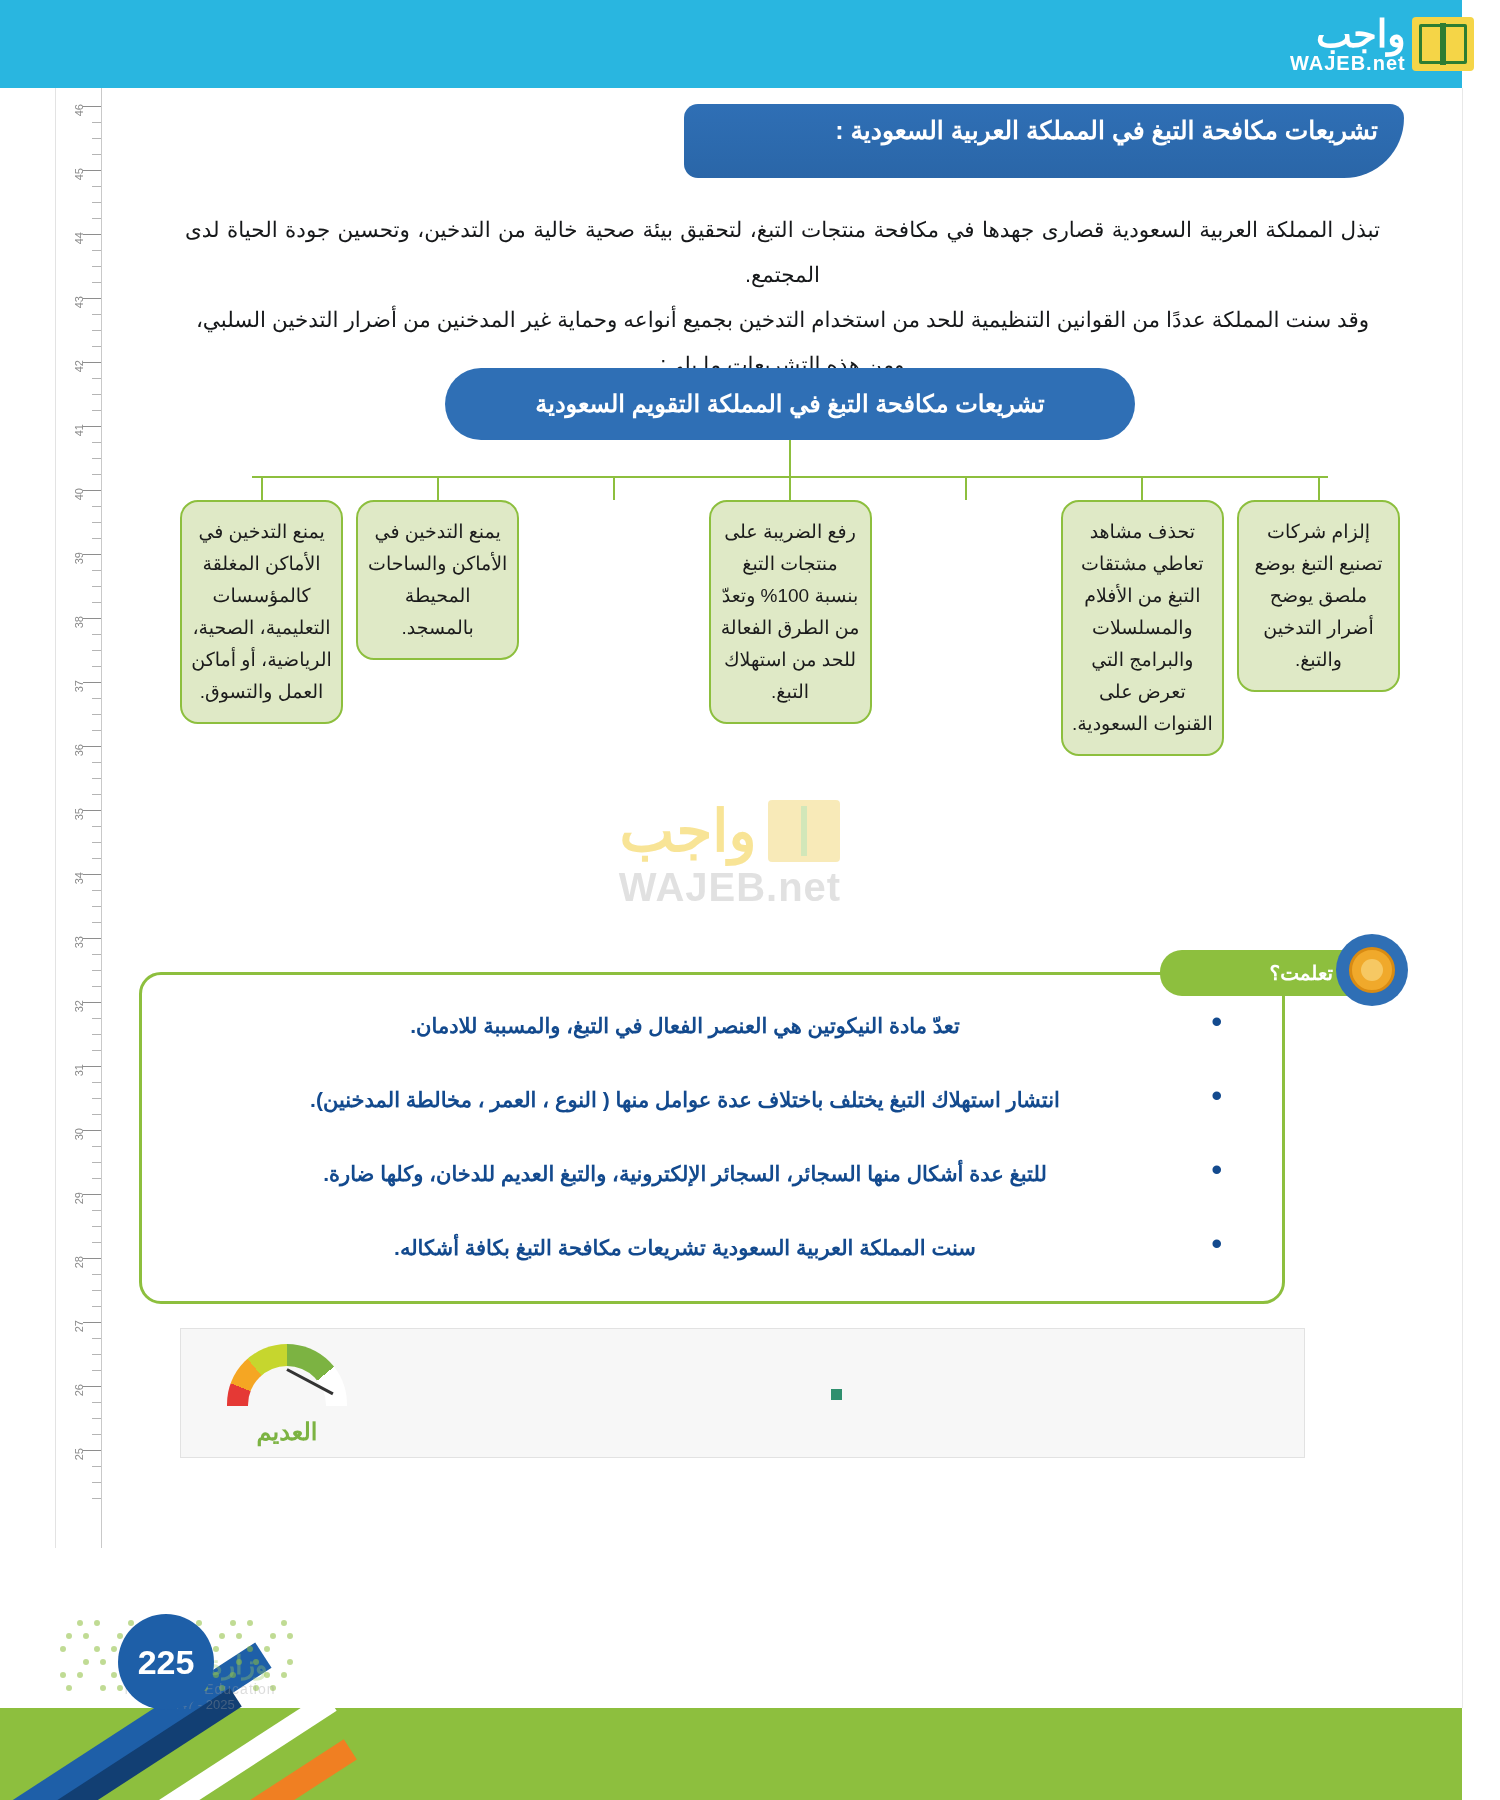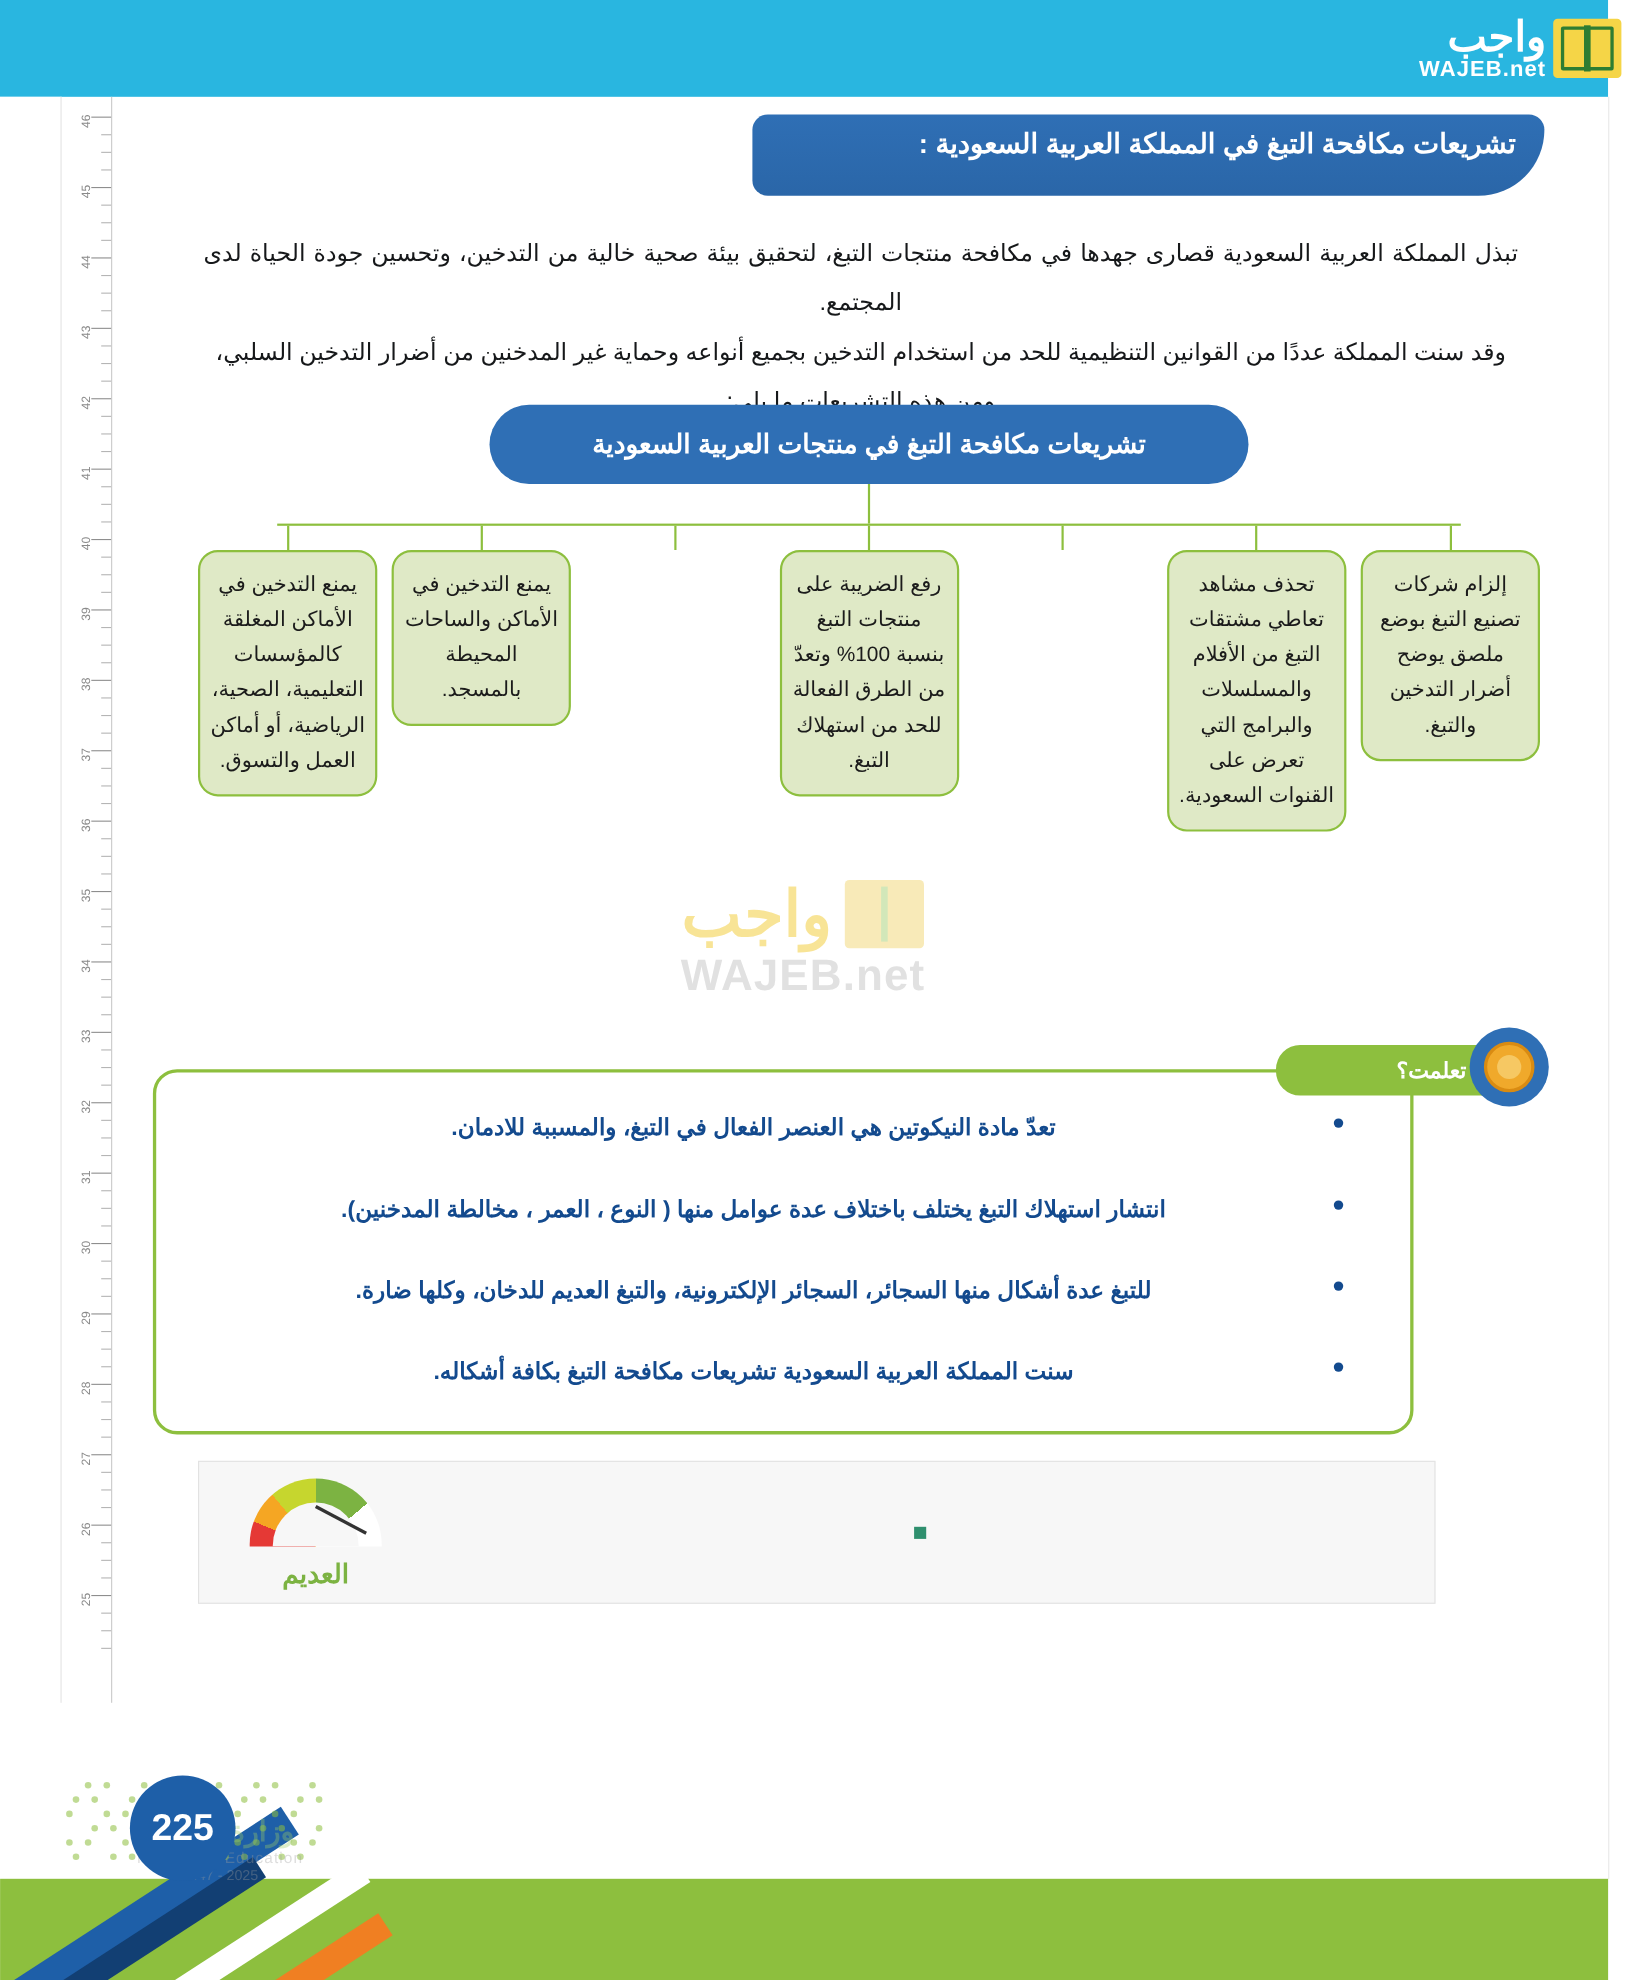--- a/index.html
+++ b/index.html
@@ -624,21 +624,21 @@
 
   <div class="section-title-bar">تشريعات مكافحة التبغ في المملكة العربية السعودية :</div>
 
   <div class="intro-para">
     <p class="l1">تبذل المملكة العربية السعودية قصارى جهدها في مكافحة منتجات التبغ، لتحقيق بيئة صحية خالية من التدخين، وتحسين جودة الحياة لدى المجتمع.</p>
     <p class="l1">وقد سنت المملكة عددًا من القوانين التنظيمية للحد من استخدام التدخين بجميع أنواعه وحماية غير المدخنين من أضرار التدخين السلبي،</p>
     <p>ومن هذه التشريعات ما يلي:</p>
   </div>
 
   <div class="diagram">
-    <div class="diagram-head">تشريعات مكافحة التبغ في منتجات العربية السعودية</div>
+    <div class="diagram-head">تشريعات مكافحة التبغ في المملكة التقويم السعودية</div>
     <div class="connector-vert-main"></div>
     <div class="connector-horiz"></div>
     <div class="box-row">
       <div class="box-wrap">
         <div class="box-stem"></div>
         <div class="flow-box">إلزام شركات تصنيع التبغ بوضع ملصق يوضح أضرار التدخين والتبغ.</div>
       </div>
       <div class="box-wrap">
         <div class="box-stem"></div>
         <div class="flow-box">تحذف مشاهد تعاطي مشتقات التبغ من الأفلام والمسلسلات والبرامج التي تعرض على القنوات السعودية.</div>

